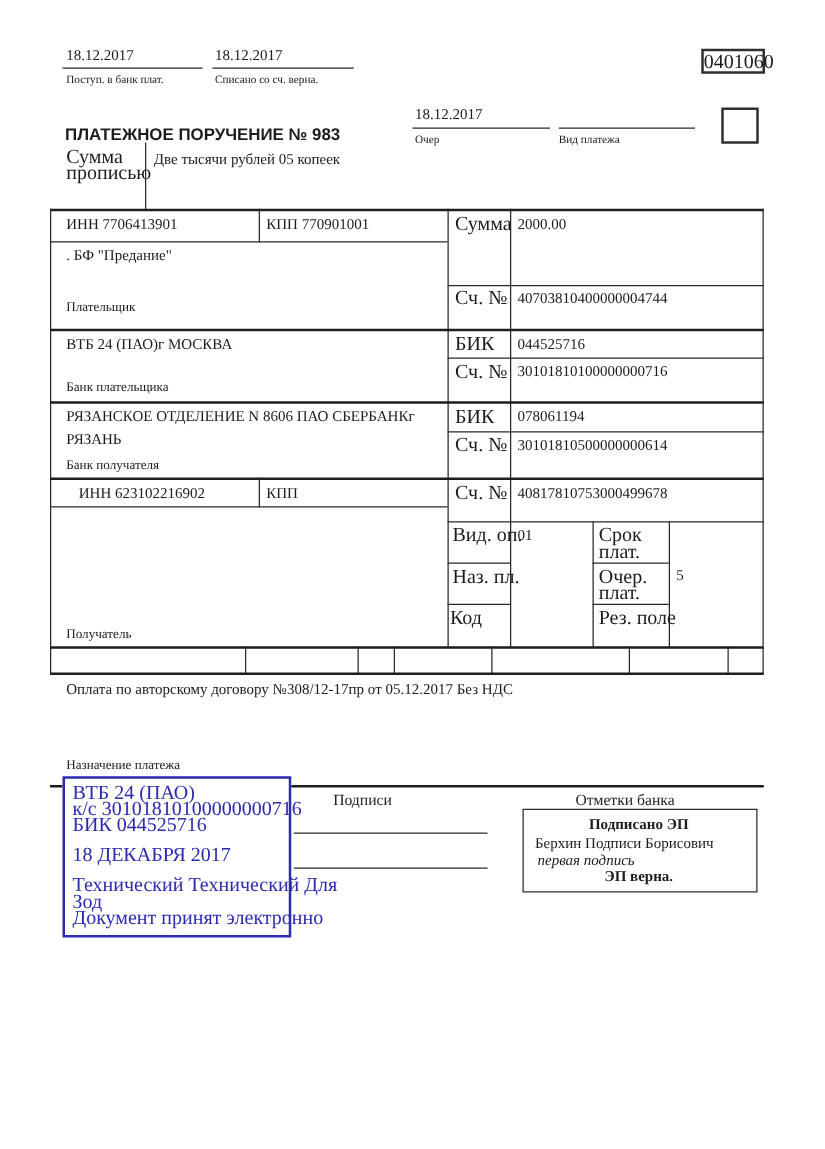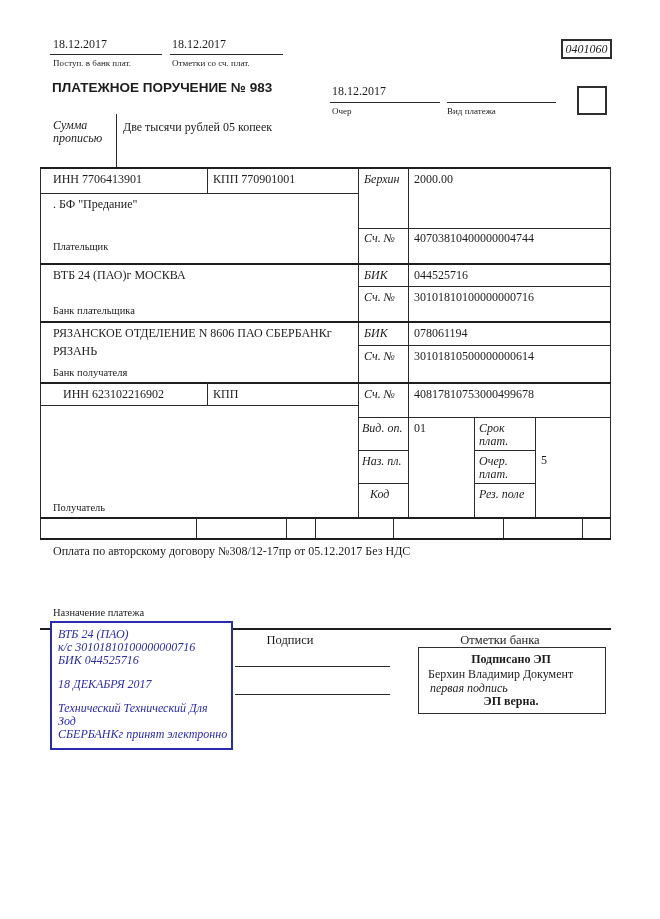--- a/index.html
+++ b/index.html
@@ -3,21 +3,21 @@
 <meta charset="utf-8">
 <style>
   :root{ --ink:#1c1c1c; --line:#2a2a2a; --blue:#2b2bb0; }
   html,body{margin:0;padding:0;background:#e8e8e8;}
   #page{position:relative;width:660px;height:919px;background:#ffffff;margin:0 auto;
         font-family:"Liberation Serif","DejaVu Serif",serif;color:var(--ink);overflow:hidden;}
   .t{position:absolute;white-space:nowrap;font-size:12px;line-height:15px;}
   .wrap{white-space:normal;}
   .s9{font-size:9px;line-height:11px;}
   .s10{font-size:10.5px;line-height:13px;}
-  .s11{font-size:12px;line-height:13px;font-style:italic;}
+  .s11{font-size:16px;line-height:13px;}
   .s12{font-size:12.5px;}
   .sans{font-family:"Liberation Sans","DejaVu Sans",sans-serif;}
   .b{font-weight:bold;}
   .i{font-style:italic;}
   .c{text-align:center;}
   .hl{position:absolute;height:1px;background:var(--line);}
   .hl2{position:absolute;height:2px;background:#1e1e1e;}
   .vl{position:absolute;width:1px;background:var(--line);}
   .box{position:absolute;border:2px solid #2f2f2f;background:transparent;box-sizing:border-box;}
   .bluebox{position:absolute;border:2px solid var(--blue);box-sizing:border-box;background:#fff;}
@@ -27,27 +27,27 @@
 <body>
 
 <div id="page">
 
   <div class="t" style="left:53px;top:37px">18.12.2017</div>
   <div class="hl" style="left:50px;top:54px;width:112px"></div>
   <div class="t s9" style="left:53px;top:58px">Поступ. в банк плат.</div>
 
   <div class="t" style="left:172px;top:37px">18.12.2017</div>
   <div class="hl" style="left:170px;top:54px;width:113px"></div>
-  <div class="t s9" style="left:172px;top:58px">Отметки со сч. плат.</div>
+  <div class="t s9" style="left:172px;top:58px">Списано со сч. верна.</div>
 
   <div class="box" style="left:561px;top:39px;width:51px;height:20px">
     <div class="t s11 c" style="left:0;top:2px;width:47px">0401060</div>
   </div>
 
-  <div class="t sans b" style="left:52px;top:80px;font-size:13.5px">ПЛАТЕЖНОЕ ПОРУЧЕНИЕ № 983</div>
+  <div class="t sans b" style="left:52px;top:100px;font-size:13.5px">ПЛАТЕЖНОЕ ПОРУЧЕНИЕ № 983</div>
   <div class="t" style="left:332px;top:84px">18.12.2017</div>
   <div class="hl" style="left:330px;top:102px;width:110px"></div>
   <div class="t s9" style="left:332px;top:106px">Очер</div>
   <div class="hl" style="left:447px;top:102px;width:109px"></div>
   <div class="t s9" style="left:447px;top:106px">Вид платежа</div>
   <div class="box" style="left:577px;top:86px;width:30px;height:29px"></div>
 
   <div class="t s11 wrap" style="left:53px;top:119px;width:62px">Сумма прописью</div>
   <div class="vl" style="left:116px;top:114px;height:54px"></div>
   <div class="t" style="left:123px;top:120px">Две тысячи рублей 05 копеек</div>
@@ -79,21 +79,21 @@
   <div class="vl" style="left:196px;top:517px;height:22px"></div>
   <div class="vl" style="left:286px;top:517px;height:22px"></div>
   <div class="vl" style="left:315px;top:517px;height:22px"></div>
   <div class="vl" style="left:393px;top:517px;height:22px"></div>
   <div class="vl" style="left:503px;top:517px;height:22px"></div>
   <div class="vl" style="left:582px;top:517px;height:22px"></div>
   <div class="hl2" style="left:40px;top:538px;width:571px"></div>
 
   <div class="t" style="left:53px;top:172px">ИНН 7706413901</div>
   <div class="t" style="left:213px;top:172px">КПП 770901001</div>
-  <div class="t s11" style="left:364px;top:173px">Берхин</div>
+  <div class="t s11" style="left:364px;top:173px">Сумма</div>
   <div class="t" style="left:414px;top:172px">2000.00</div>
   <div class="t" style="left:53px;top:197px">. БФ "Предание"</div>
   <div class="t s11" style="left:364px;top:232px">Сч. №</div>
   <div class="t" style="left:414px;top:231px">40703810400000004744</div>
   <div class="t s10" style="left:53px;top:240px">Плательщик</div>
 
   <div class="t" style="left:53px;top:268px">ВТБ 24 (ПАО)г МОСКВА</div>
   <div class="t s11" style="left:364px;top:269px">БИК</div>
   <div class="t" style="left:414px;top:268px">044525716</div>
   <div class="t s11" style="left:364px;top:291px">Сч. №</div>
@@ -112,43 +112,43 @@
   <div class="t" style="left:213px;top:387px">КПП</div>
   <div class="t s11" style="left:364px;top:388px">Сч. №</div>
   <div class="t" style="left:414px;top:387px">40817810753000499678</div>
 
   <div class="t s11" style="left:362px;top:422px">Вид. оп.</div>
   <div class="t" style="left:414px;top:421px">01</div>
   <div class="t s11 wrap" style="left:479px;top:422px;width:40px">Срок плат.</div>
   <div class="t s11" style="left:362px;top:455px">Наз. пл.</div>
   <div class="t s11 wrap" style="left:479px;top:455px;width:42px">Очер. плат.</div>
   <div class="t" style="left:541px;top:453px">5</div>
-  <div class="t s11" style="left:370px;top:488px">Код</div>
+  <div class="t s11" style="left:360px;top:488px">Код</div>
   <div class="t s11" style="left:479px;top:488px">Рез. поле</div>
   <div class="t s10" style="left:53px;top:501px">Получатель</div>
 
   <div class="t" style="left:53px;top:544px">Оплата по авторскому договору №308/12-17пр от 05.12.2017 Без НДС</div>
   <div class="t s10" style="left:53px;top:606px">Назначение платежа</div>
 
   <div class="hl2" style="left:40px;top:628px;width:571px"></div>
   <div class="t s12 c" style="left:230px;top:633px;width:120px">Подписи</div>
   <div class="t s12 c" style="left:420px;top:633px;width:160px">Отметки банка</div>
   <div class="hl" style="left:235px;top:666px;width:155px"></div>
   <div class="hl" style="left:235px;top:694px;width:155px"></div>
 
   <div class="bluebox" style="left:50px;top:621px;width:183px;height:129px">
     <div class="t s11 blue" style="left:6px;top:5px">ВТБ 24 (ПАО)</div>
     <div class="t s11 blue" style="left:6px;top:18px">к/с 30101810100000000716</div>
     <div class="t s11 blue" style="left:6px;top:31px">БИК 044525716</div>
     <div class="t s11 blue" style="left:6px;top:55px">18 ДЕКАБРЯ 2017</div>
     <div class="t s11 blue" style="left:6px;top:79px">Технический Технический Для</div>
     <div class="t s11 blue" style="left:6px;top:92px">Зод</div>
-    <div class="t s11 blue" style="left:6px;top:105px">СБЕРБАНКг принят электронно</div>
+    <div class="t s11 blue" style="left:6px;top:105px">Документ принят электронно</div>
   </div>
 
   <div class="box" style="left:418px;top:647px;width:188px;height:67px;border-width:1.5px">
     <div class="t b c" style="left:0;top:4px;width:184px">Подписано ЭП</div>
-    <div class="t" style="left:9px;top:19px">Берхин Владимир Документ</div>
+    <div class="t" style="left:9px;top:19px">Берхин Подписи Борисович</div>
     <div class="t i" style="left:11px;top:33px">первая подпись</div>
     <div class="t b c" style="left:0;top:46px;width:184px">ЭП верна.</div>
   </div>
 
 </div>
 
 </body></html>

